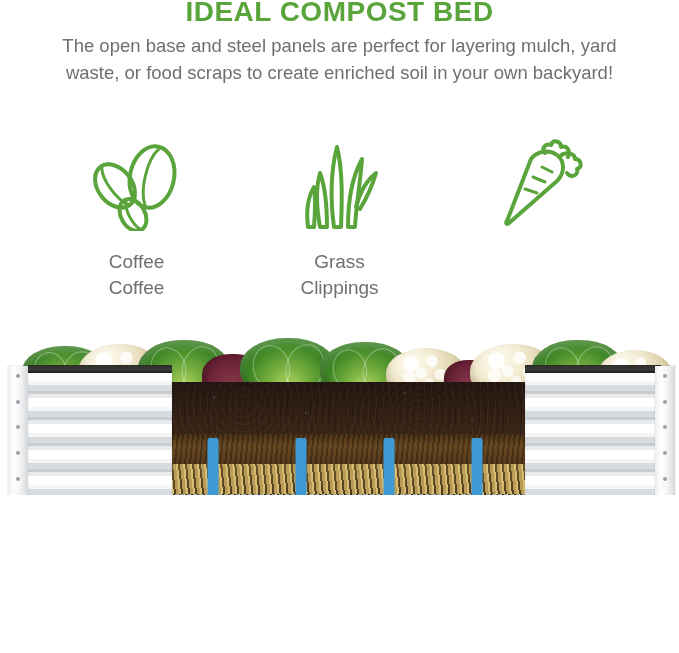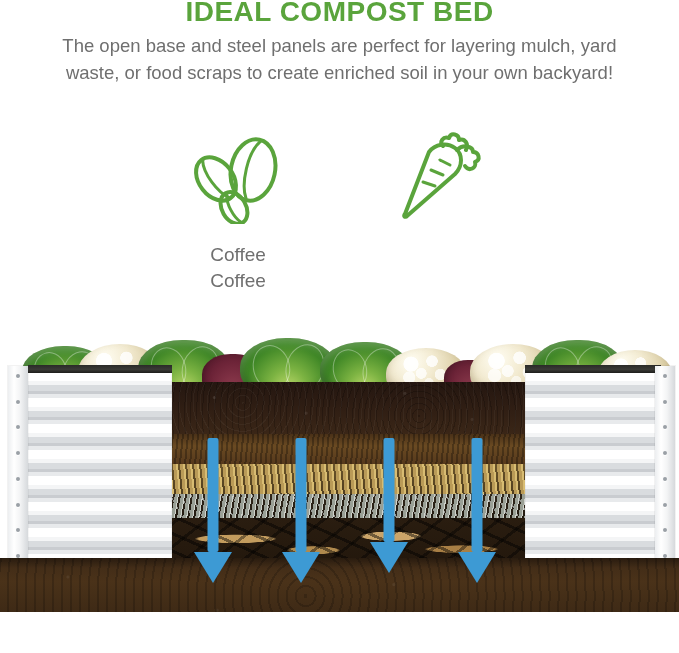--- a/index.html
+++ b/index.html
@@ -3,39 +3,39 @@
 <meta charset="utf-8">
 <style>
   * { margin:0; padding:0; box-sizing:border-box; }
   html,body { width:679px; height:653px; }
   body {
     font-family:"Liberation Sans", sans-serif;
     background:#ffffff;
     overflow:hidden;
     position:relative;
   }
-  #stage { position:relative; width:679px; height:612px; background:#fff; overflow:hidden; }
+  #stage { position:relative; width:679px; height:495px; background:#fff; overflow:hidden; }
 
   
   .headline {
     position:absolute; top:-4px; left:0; width:679px;
     text-align:center;
     font-size:28px; font-weight:bold; letter-spacing:.5px;
     color:#5aa43c;
     line-height:32px;
   }
   .subhead {
     position:absolute; top:32px; left:50%; transform:translateX(-50%);
     width:600px; text-align:center;
     font-size:18.5px; line-height:27px; color:#6f6f6f; font-weight:300;
   }
 
   
   .features {
-    position:absolute; top:128px; left:0; width:679px; height:175px;
+    position:absolute; top:135px; left:0; width:679px; height:175px;
     display:flex; justify-content:center; align-items:flex-start;
   }
   .feature { width:203px; text-align:center; }
   .feature .ico { height:100px; display:flex; align-items:center; justify-content:center; }
   .feature .cap {
     margin-top:14px; font-size:19px; line-height:26px; color:#6f6f6f; font-weight:300;
   }
 
   
   .scene { position:absolute; left:0; top:330px; width:679px; height:323px; overflow:hidden; background:#fff; }
@@ -215,20 +215,35 @@
           <ellipse class="st" cx="46" cy="76" rx="12" ry="17" transform="rotate(-30 46 76)"></ellipse>
           <path class="st-thin" d="M47 60 C41 68 41 84 45 92" transform="rotate(-30 46 76)"></path>
         </svg>
       </div>
       <div class="cap">
         <span>Coffee</span><br>
         <span>Coffee</span>
       </div>
     </div>
 
+    <div class="feature">
+      <div class="ico">
+        <svg width="92" height="92" viewBox="0 0 92 92" aria-hidden="true">
+          <path class="st" d="M26 88 C22 66 22 48 26 34 C32 50 33 70 33 88 Z"></path>
+          <path class="st" d="M40 88 C36 60 37 30 43 8 C49 32 48 62 47 88 Z"></path>
+          <path class="st" d="M54 88 C54 62 58 38 68 20 C66 46 62 68 61 88 Z"></path>
+          <path class="st" d="M62 68 C66 52 72 42 82 34 C78 48 72 60 66 70 Z"></path>
+          <path class="st" d="M14 88 C12 72 14 58 20 48 C22 62 21 76 20 88 Z"></path>
+        </svg>
+      </div>
+      <div class="cap">
+        <span>Grass</span><br>
+        <span>Clippings</span>
+      </div>
+    </div>
 
     <div class="feature">
       <div class="ico">
         <svg width="96" height="92" viewBox="0 0 96 92" aria-hidden="true">
           <path class="st" d="M12 82 C10 84 12 86 14 84 L62 42 C70 34 70 22 62 16 C54 10 42 12 36 20 Z"></path>
           <path class="st-thin" d="M30 50 L42 54"></path>
           <path class="st-thin" d="M38 38 L50 43"></path>
           <path class="st-thin" d="M47 28 L57 33"></path>
           <path class="st" d="M63 20 C66 14 62 8 56 10 C56 4 48 2 46 8 C40 6 36 12 40 16" transform="translate(10 -2)"></path>
           <path class="st" d="M64 18 C70 12 80 14 80 20 C86 20 88 28 82 30 C84 36 76 40 72 34"></path>

